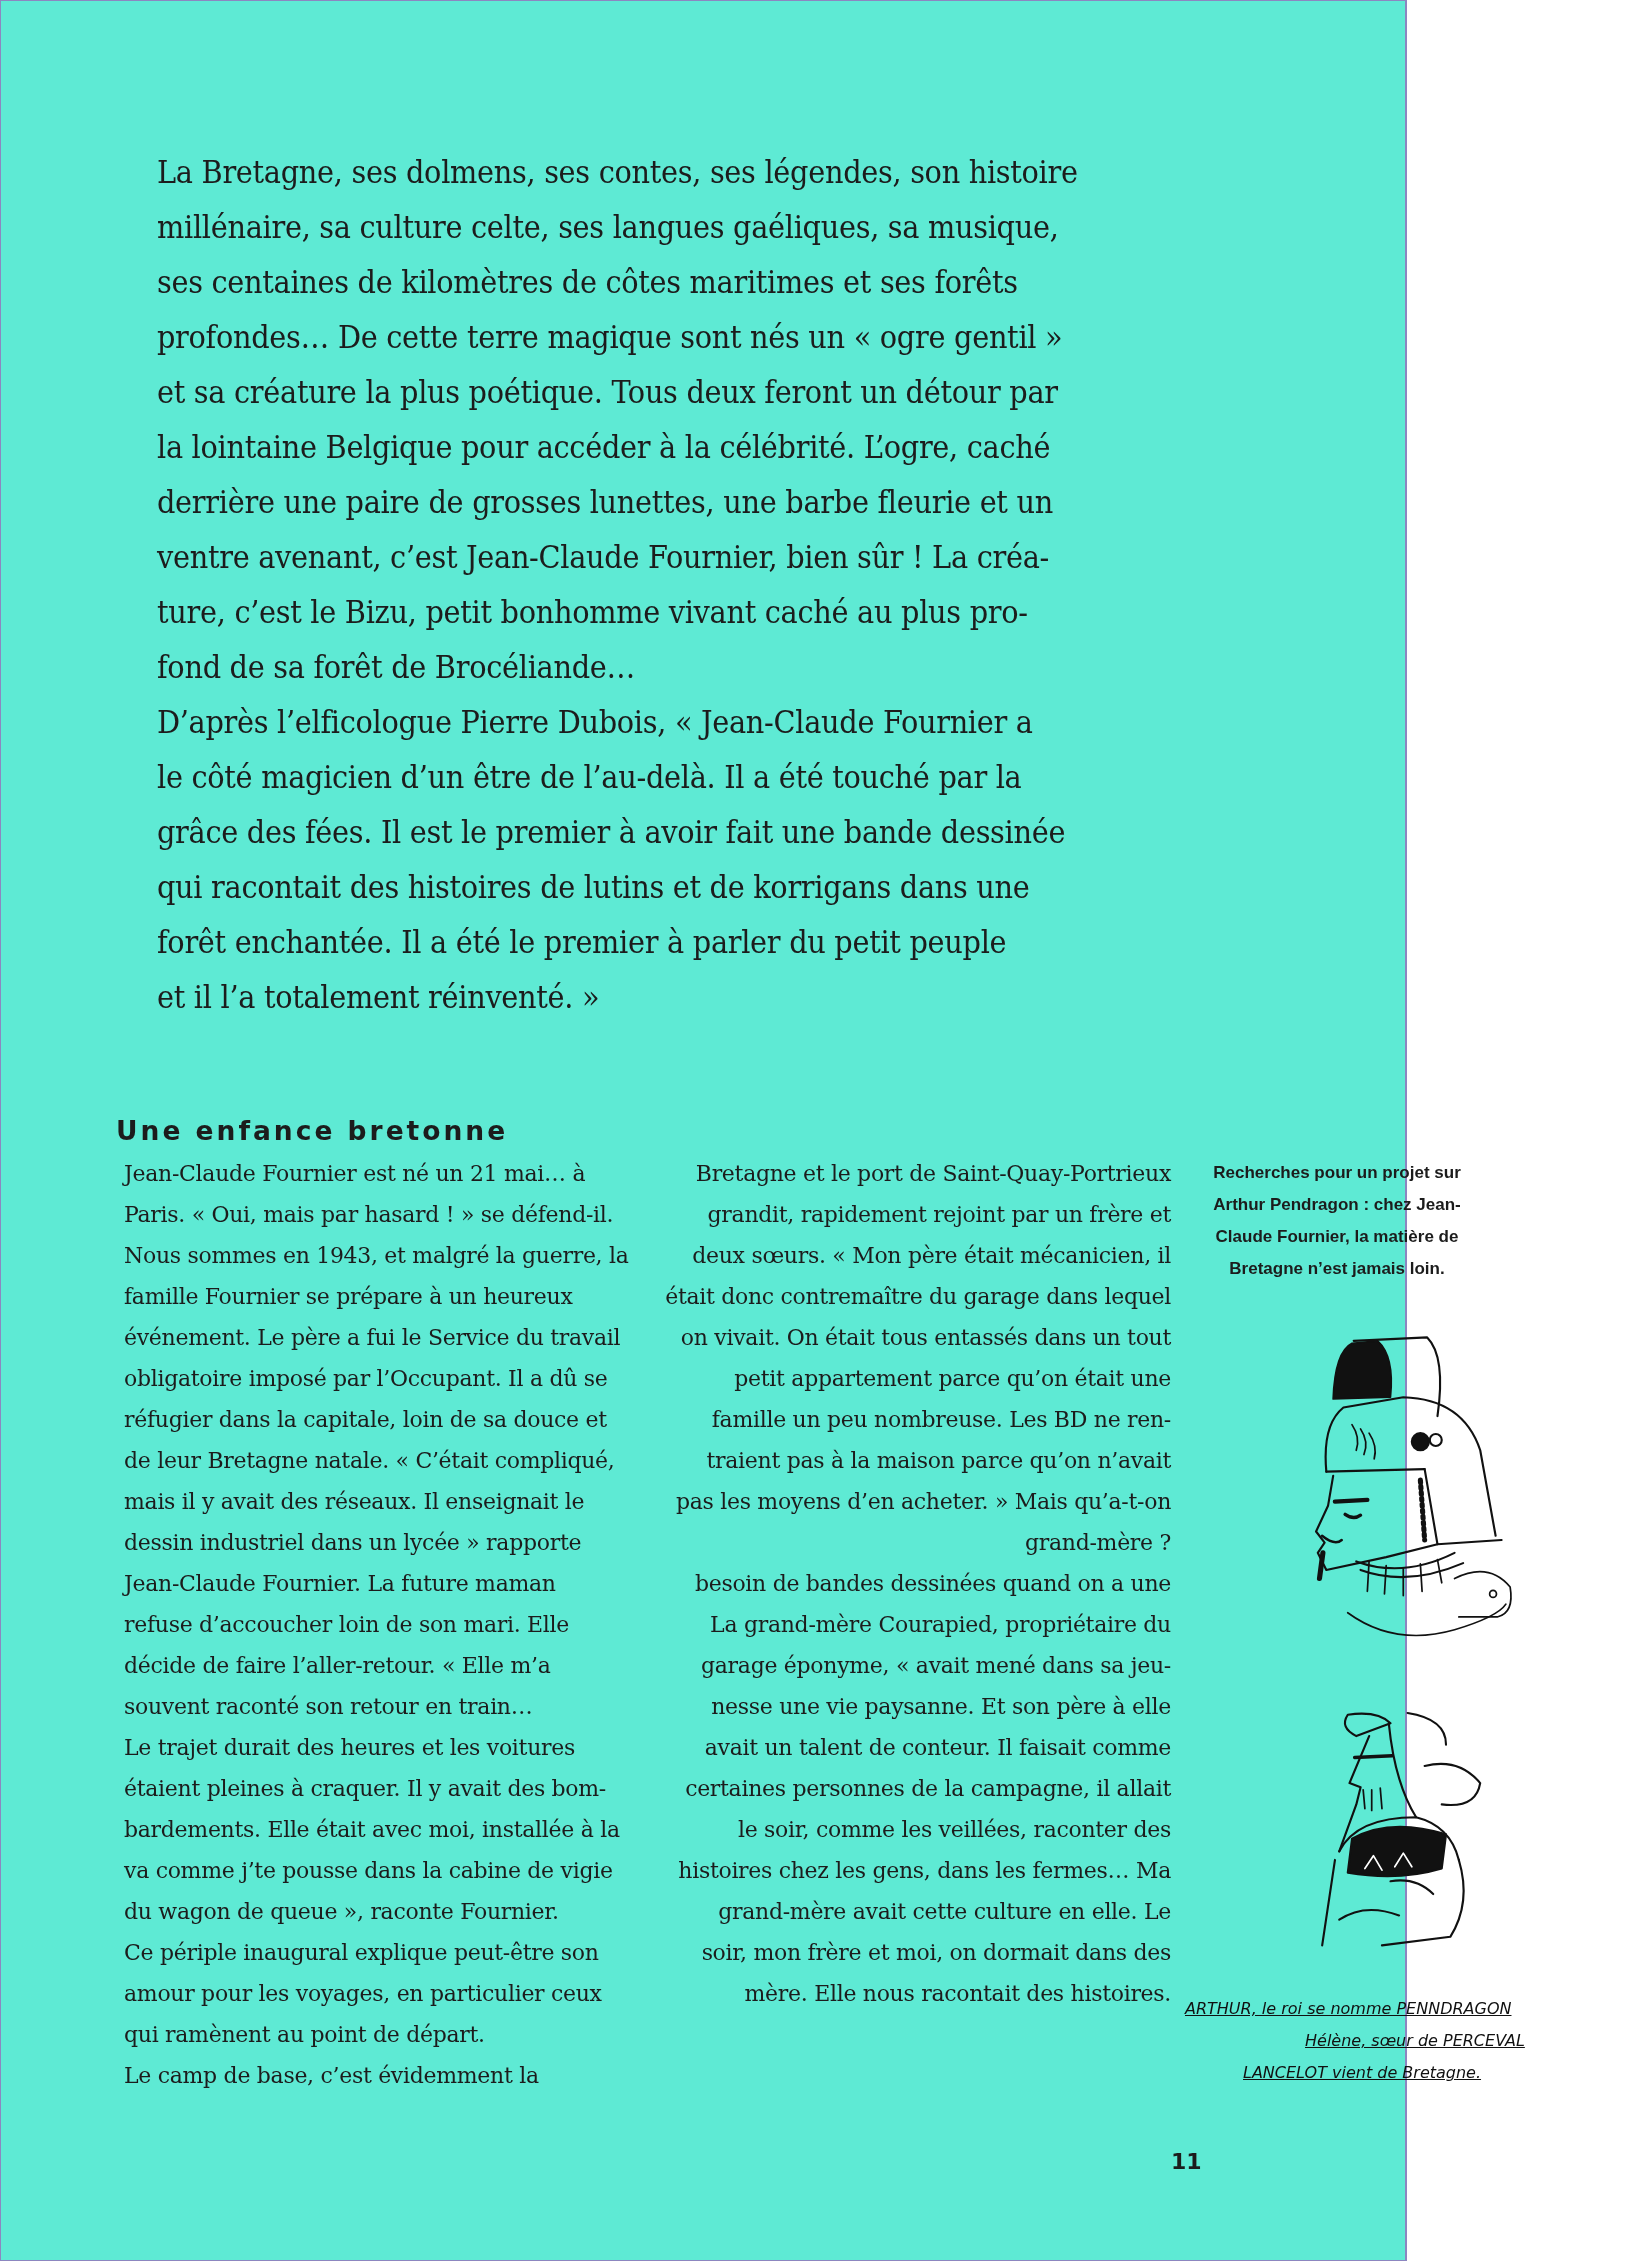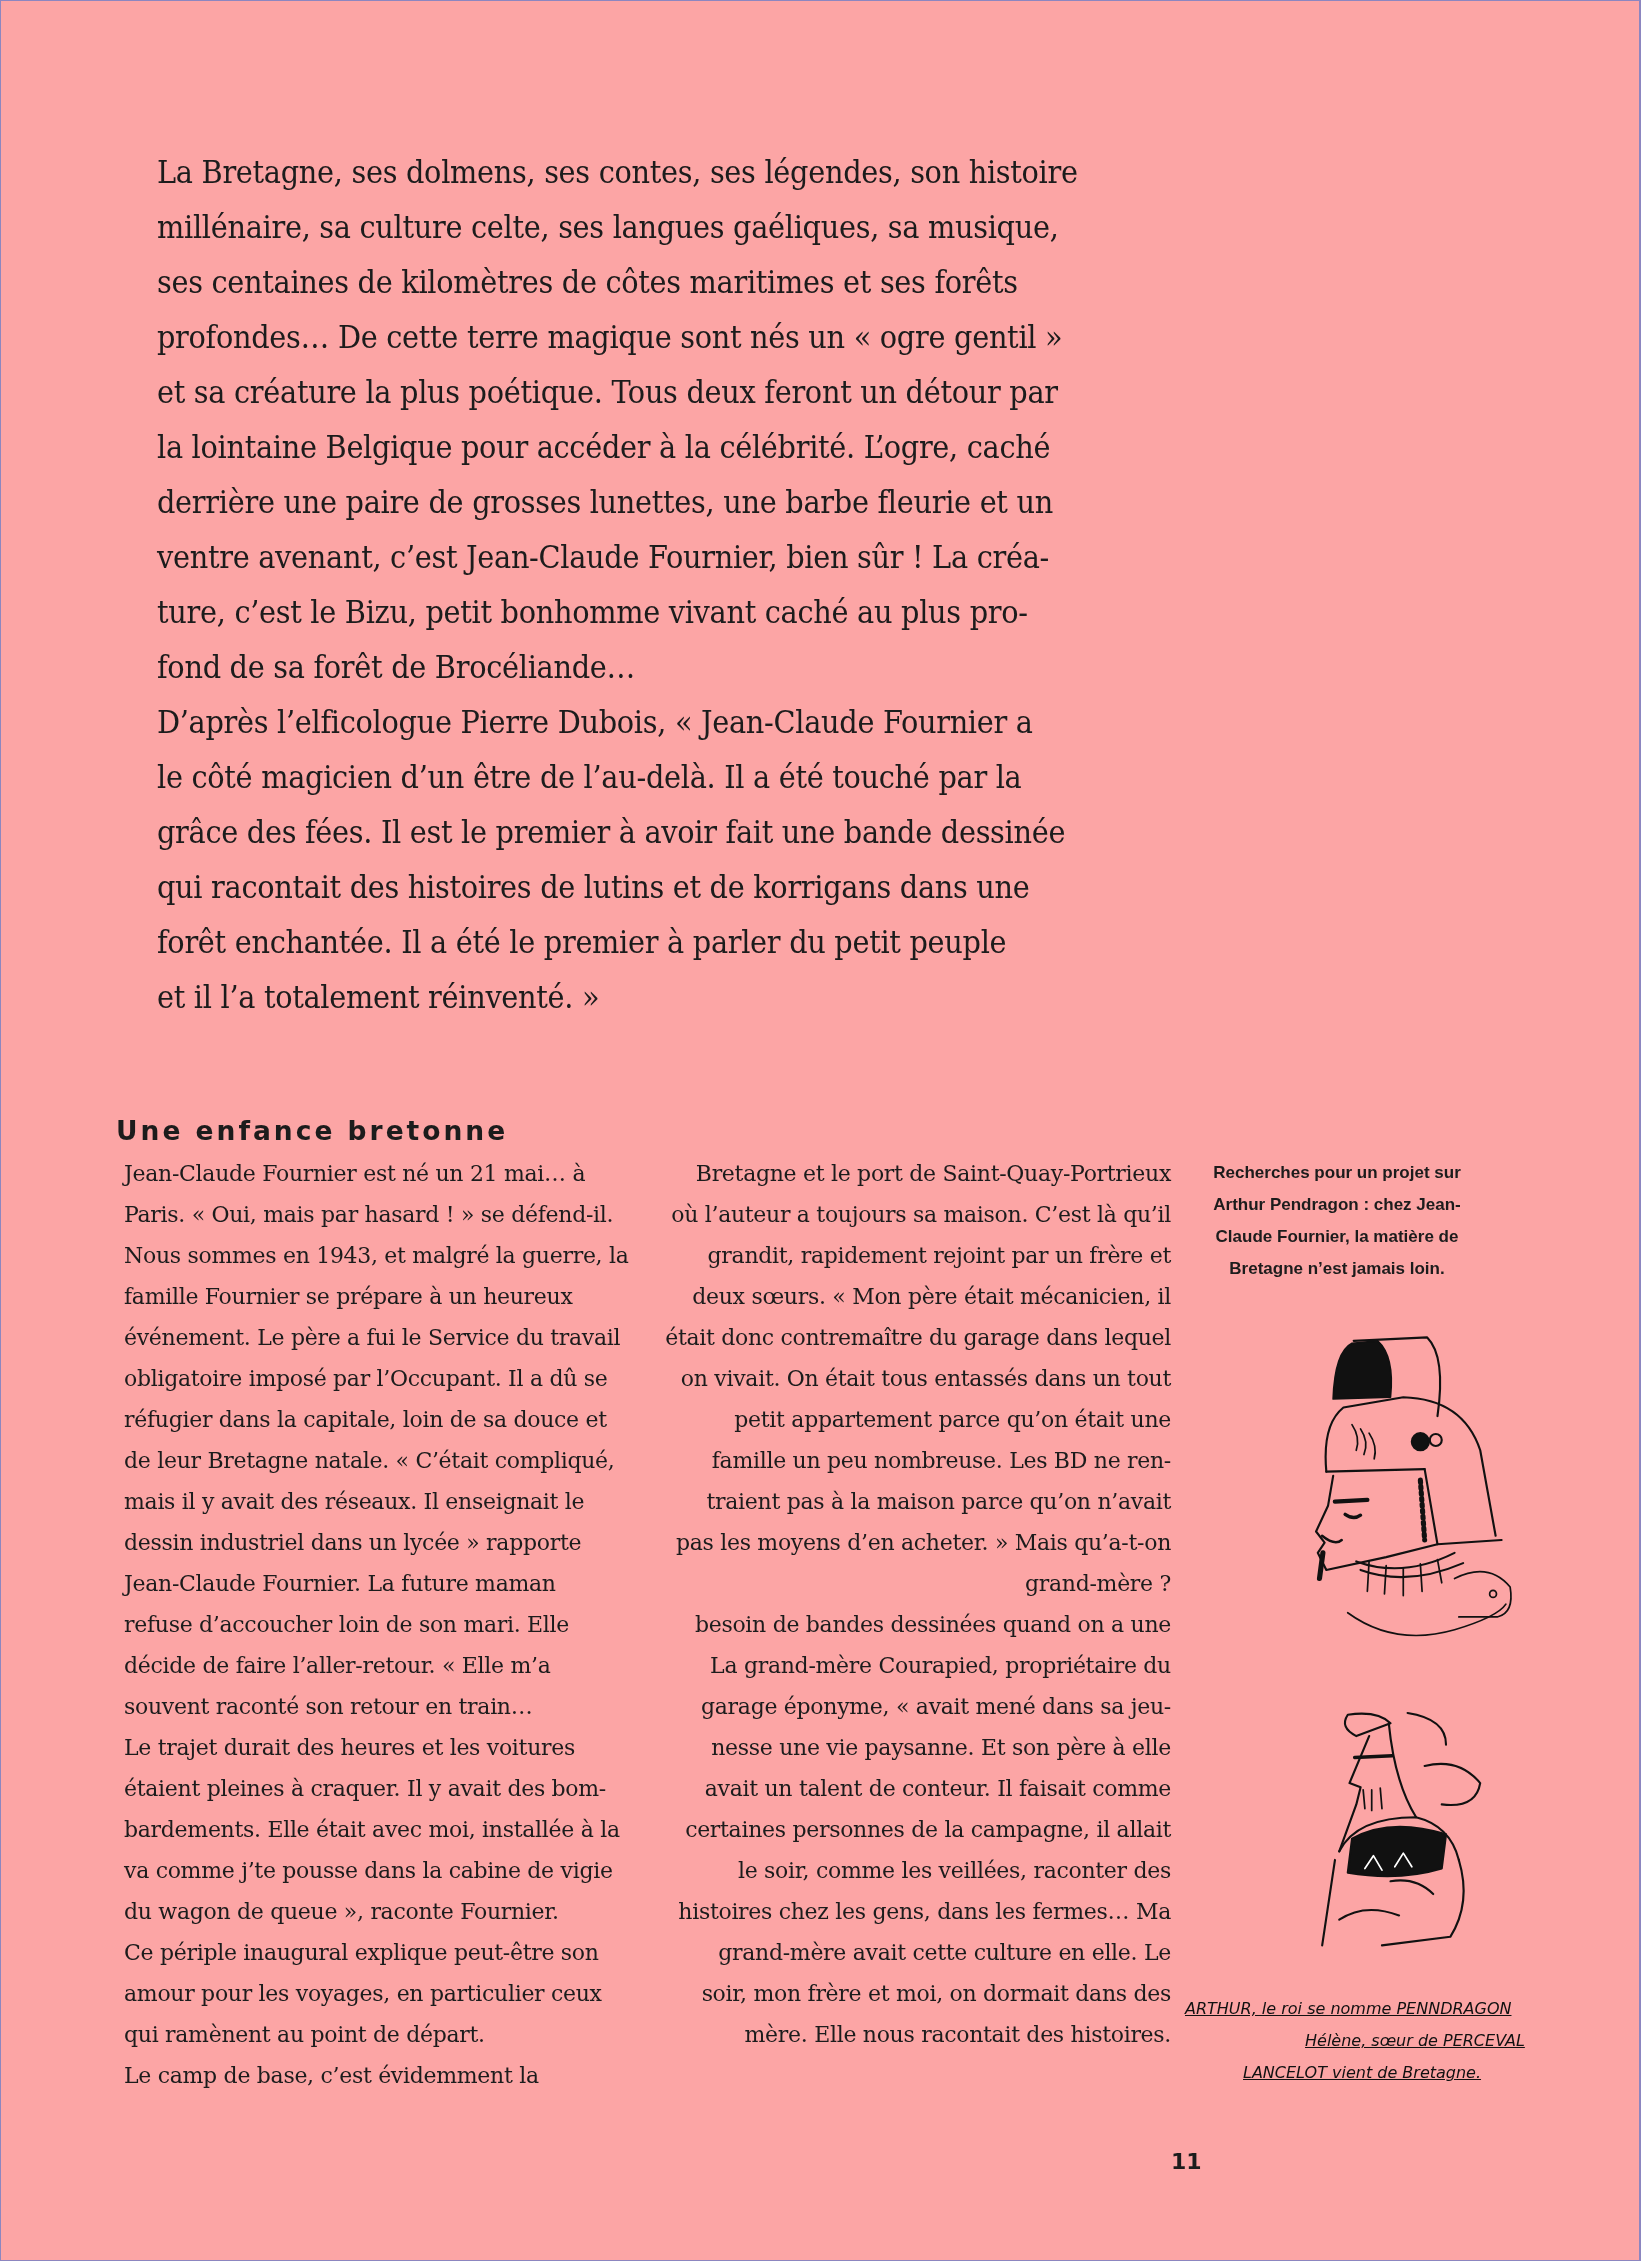--- a/index.html
+++ b/index.html
@@ -1,20 +1,20 @@
 <!DOCTYPE html>
 <html style="font-size:13.7px"><head>
   <meta charset="utf-8">
   <style>
     html, body { margin: 0; padding: 0; background: #ffffff; }
     body { width: 1641px; height: 2261px; position: relative; overflow: hidden; }
     .page {
-      position: absolute; left: 0; top: 0; width: 1641px; height: 2261px;
+      position: absolute; left: 0; top: 0; width: 1407px; height: 2261px;
       box-sizing: border-box; border: 1.7px solid #8c86c0; border-right-width: 2.6px;
-      background: #fca5a5;
+      background: #5eead4;
     }
     .serif { font-family: "DejaVu Serif", "Liberation Serif", serif; color: #1c1c1c; }
     .intro {
       position: absolute; left: 156px; top: 144px; width: 1077px;
       font-size: 32px; line-height: 55px; letter-spacing: -0.3px;
       font-stretch: condensed;
     }
     .intro .line, .col .line { display: block; white-space: nowrap; }
     .heading {
       position: absolute; left: 115px; top: 1114px;
@@ -99,21 +99,20 @@
     <span class="line">va comme j’te pousse dans la cabine de vigie</span>
     <span class="line">du wagon de queue », raconte Fournier.</span>
     <span class="line">Ce périple inaugural explique peut-être son</span>
     <span class="line">amour pour les voyages, en particulier ceux</span>
     <span class="line">qui ramènent au point de départ.</span>
     <span class="line">Le camp de base, c’est évidemment la</span>
   </div>
 
   <div class="col col2 serif">
     <span class="line">Bretagne et le port de Saint-Quay-Portrieux</span>
-    <span class="line">où l’auteur a toujours sa maison. C’est là qu’il</span>
     <span class="line">grandit, rapidement rejoint par un frère et</span>
     <span class="line">deux sœurs. « Mon père était mécanicien, il</span>
     <span class="line">était donc contremaître du garage dans lequel</span>
     <span class="line">on vivait. On était tous entassés dans un tout</span>
     <span class="line">petit appartement parce qu’on était une</span>
     <span class="line">famille un peu nombreuse. Les BD ne ren-</span>
     <span class="line">traient pas à la maison parce qu’on n’avait</span>
     <span class="line">pas les moyens d’en acheter. » Mais qu’a-t-on</span>
     <span class="line">grand-mère ?</span>
     <span class="line">besoin de bandes dessinées quand on a une</span>

